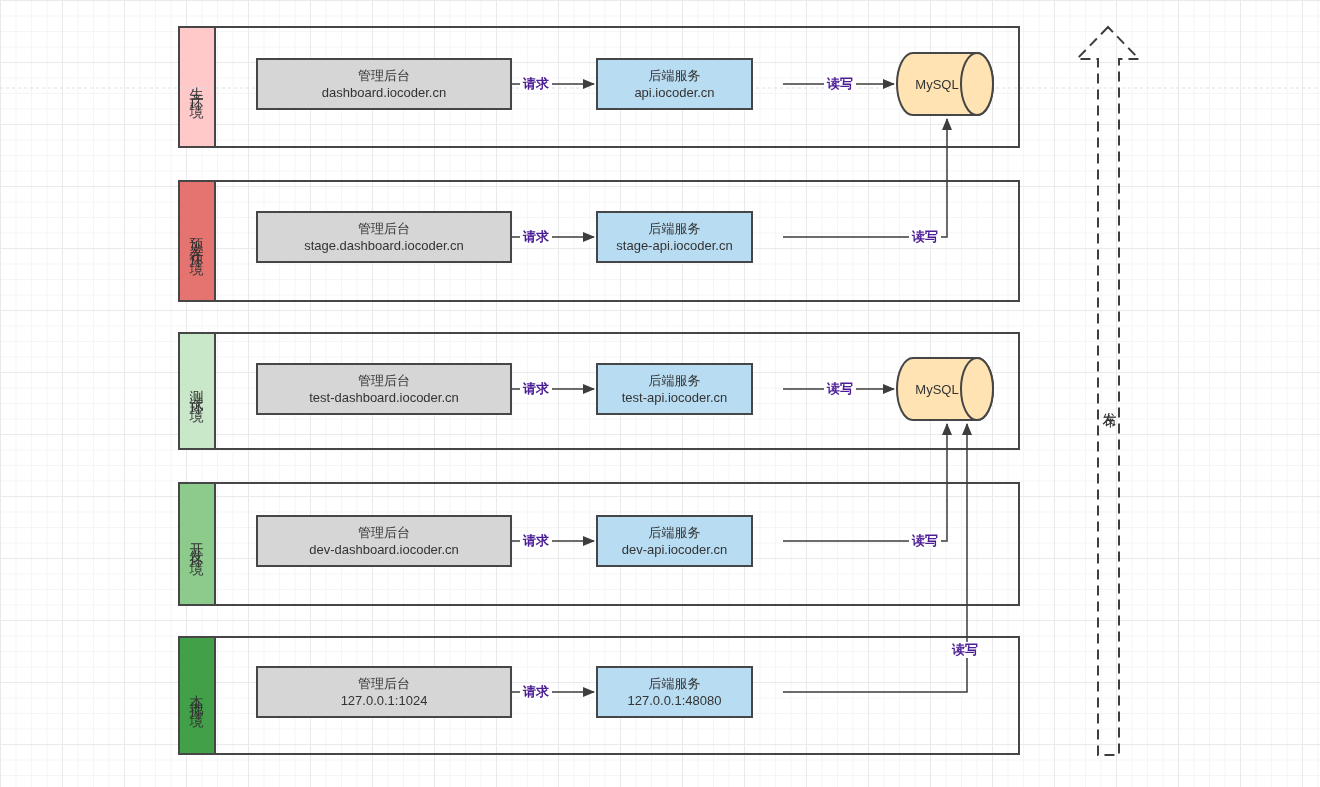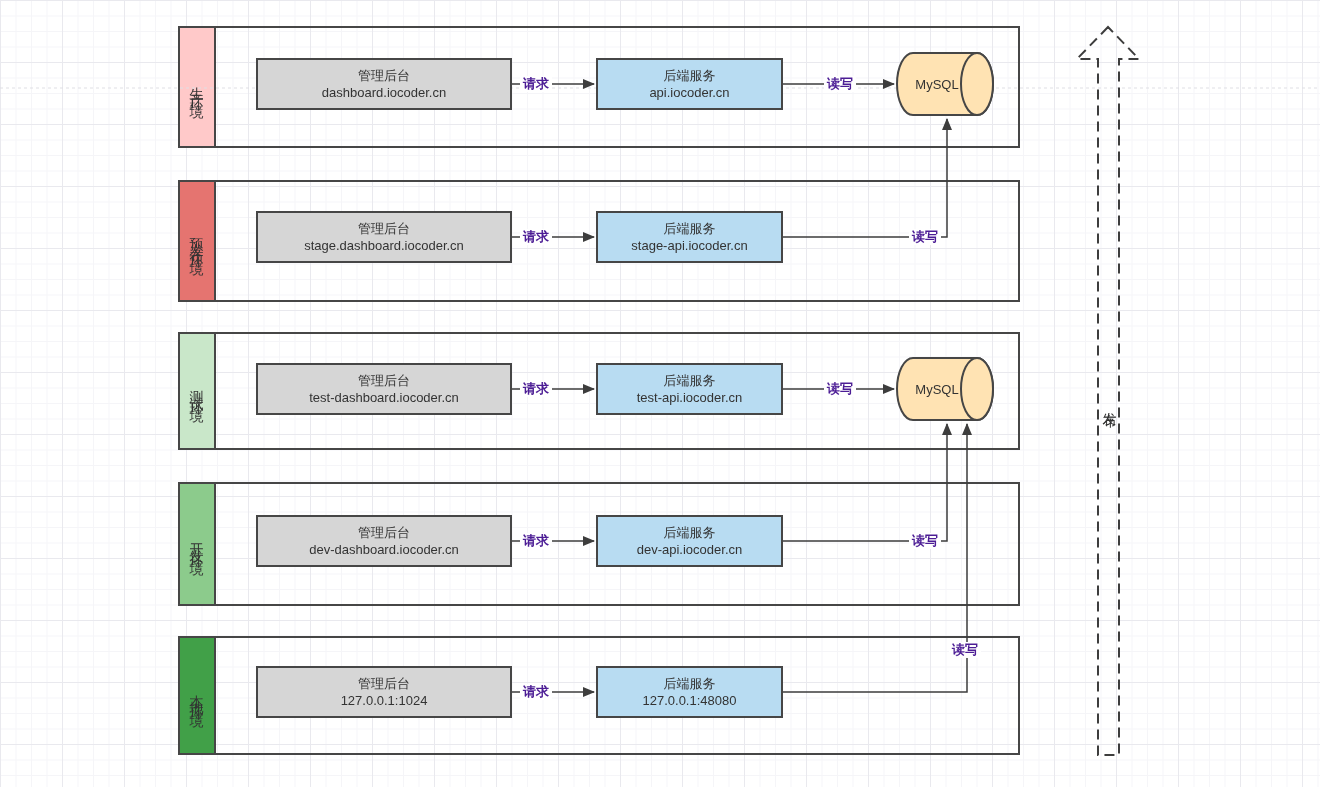--- a/index.html
+++ b/index.html
@@ -58,21 +58,21 @@
     flex-direction: column;
     align-items: center;
     justify-content: center;
     text-align: center;
     font-size: 13px;
     line-height: 17px;
     color: #333333;
     z-index: 3;
   }
   .node.admin   { left: 256px; width: 256px; background: #d6d6d6; }
-  .node.backend { left: 596px; width: 187px; background: #b8dcf2; }
+  .node.backend { left: 596px; width: 157px; background: #b8dcf2; }
   #connector-layer {
     position: absolute;
     left: 0; top: 0;
     z-index: 2;
     pointer-events: none;
   }
   .edge-label {
     position: absolute;
     transform: translate(-50%, -50%);
     background: #ffffff;

